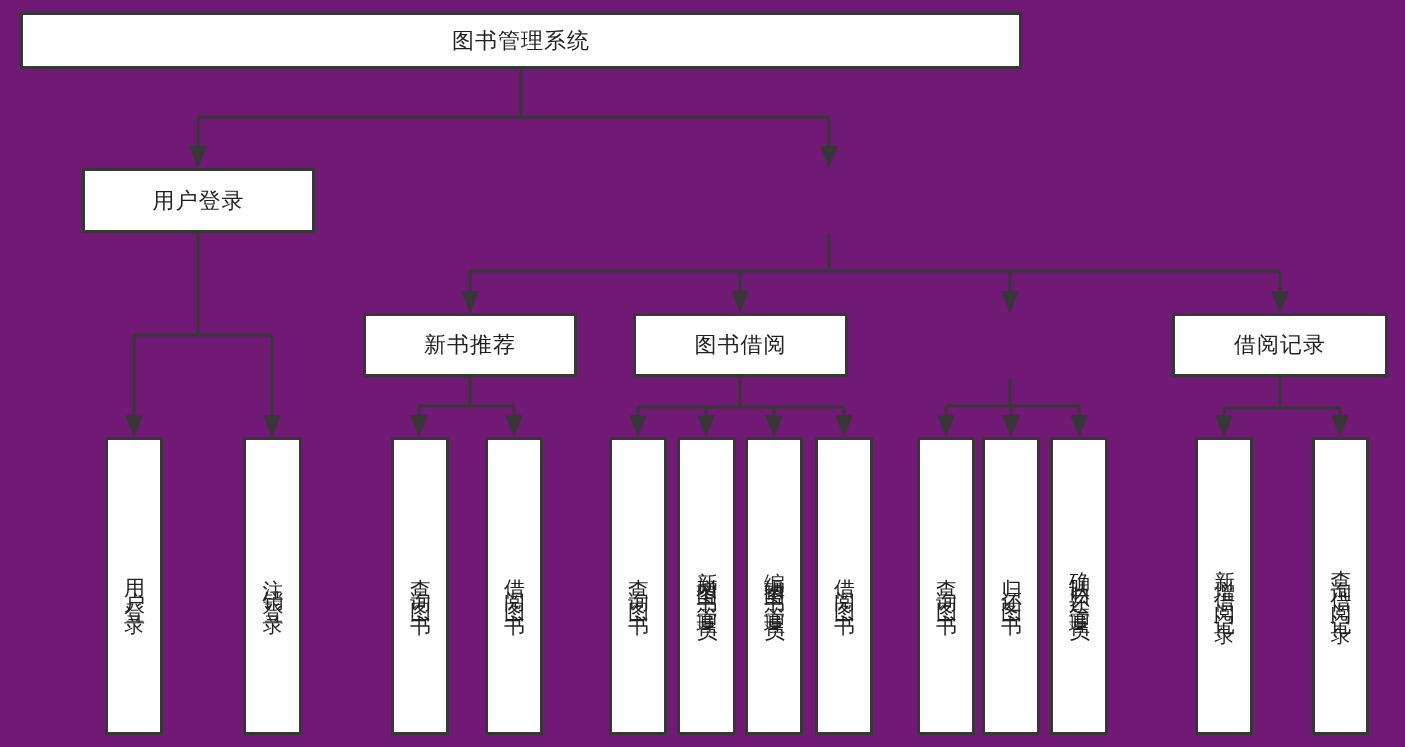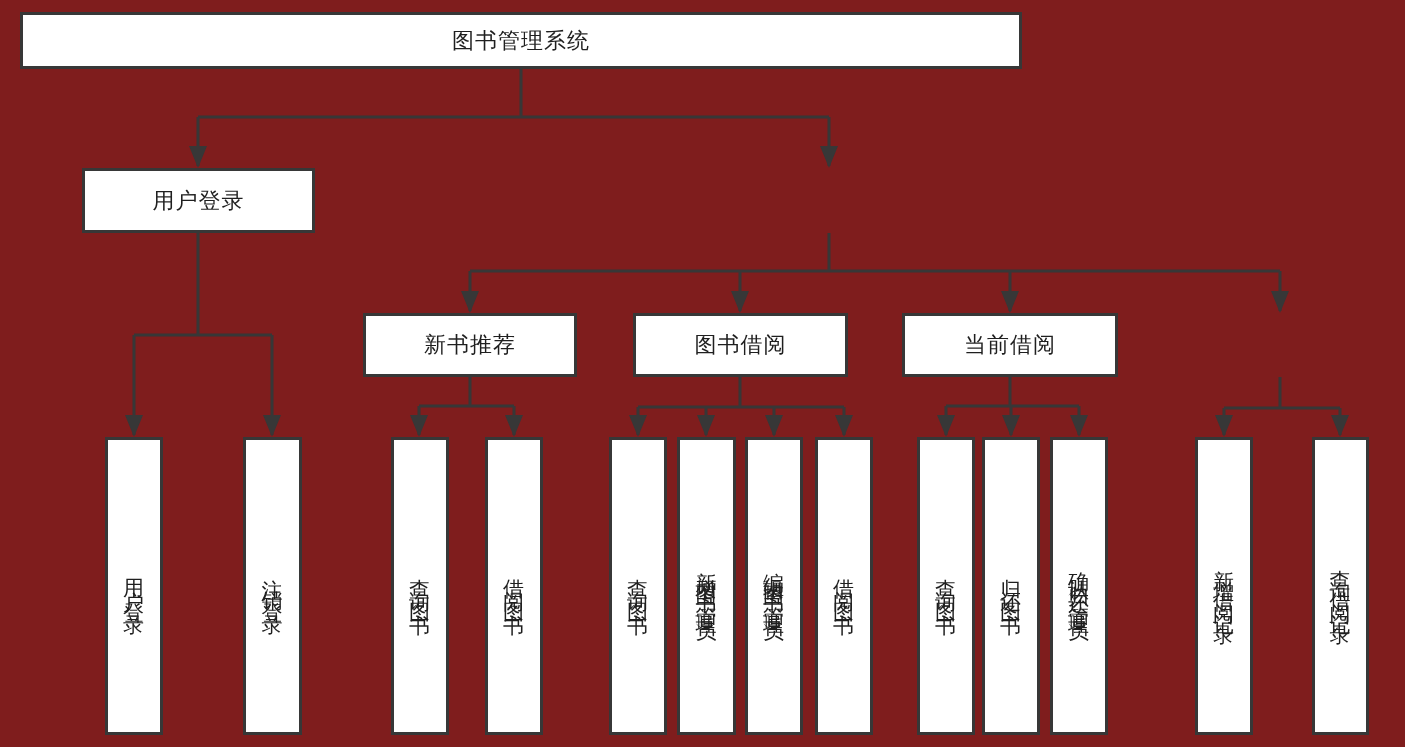--- a/index.html
+++ b/index.html
@@ -4,22 +4,22 @@
 <style>
   html, body {
     margin: 0;
     padding: 0;
     background: #ffffff;
   }
   .canvas {
     position: relative;
     width: 1405px;
     height: 747px;
-    background: #7f1d1d;
-    font-family: Liberation Sans, sans-serif;
+    background: #701a75;
+    font-family: Liberation Serif, serif;
     overflow: hidden;
   }
   .connectors {
     position: absolute;
     left: 0;
     top: 0;
     z-index: 0;
   }
   .node {
     position: absolute;
@@ -92,22 +92,22 @@
   <div class="node hlabel" style="left:82px; top:168px; width:233px; height:65px">
     <span>用户登录</span>
   </div>
 
   <div class="node hlabel" style="left:633px; top:313px; width:215px; height:64px">
     <span>图书借阅</span>
   </div>
   <div class="node hlabel" style="left:363px; top:313px; width:214px; height:64px">
     <span>新书推荐</span>
   </div>
-  <div class="node hlabel" style="left:902px; top:313px; width:216px; height:64px">
-    <span>当前借阅</span>
+  <div class="node hlabel" style="left:1172px; top:313px; width:216px; height:64px">
+    <span>借阅记录</span>
   </div>
 
   <div class="node" style="left:105px; top:437px; width:58px; height:298px">
     <span class="vtext ls4">用户登录</span>
   </div>
   <div class="node" style="left:243px; top:437px; width:59px; height:298px">
     <span class="vtext ls4">注销登录</span>
   </div>
 
   <div class="node" style="left:391px; top:437px; width:58px; height:298px">

